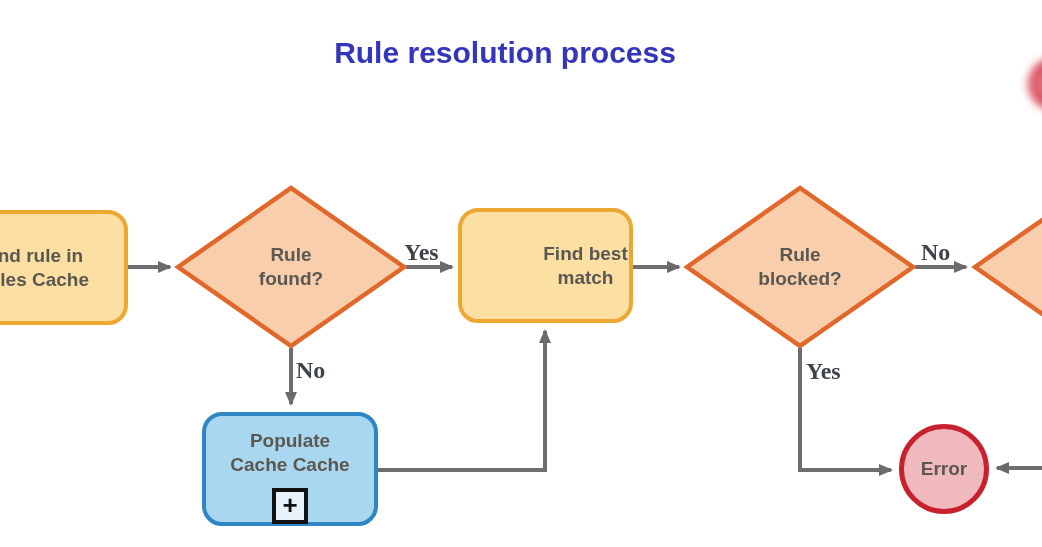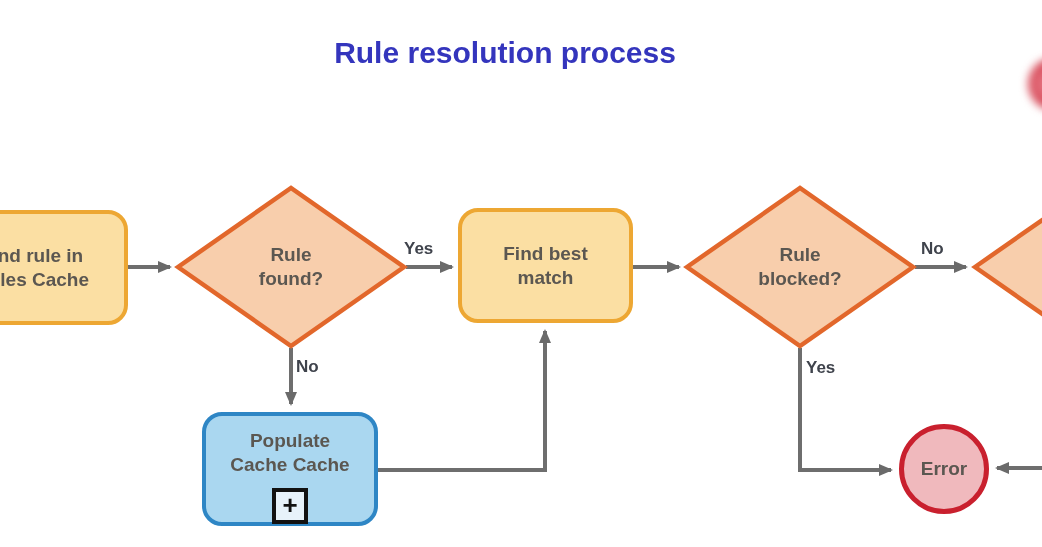--- a/index.html
+++ b/index.html
@@ -69,23 +69,24 @@
     left: 272px; top: 488px; width: 36px; height: 36px;
     border: 4px solid #121212;
     background: #E7F2FA;
     display: flex; align-items: center; justify-content: center;
     font-size: 26px; font-weight: bold; color: #121212;
     line-height: 1;
     padding-bottom: 3px;
   }
 
   .edge-label {
-    font-size: 17px;
+    font-size: 24px;
     font-weight: bold;
     color: #3F434C;
+    font-family: Liberation Serif, serif;
   }
   .lbl-yes1 { left: 404px; top: 239px; }
   .lbl-no1  { left: 296px; top: 357px; }
   .lbl-no2  { left: 921px; top: 239px; }
   .lbl-yes2 { left: 806px; top: 358px; }
 
   .connector-layer { left: 0; top: 0; pointer-events: none; }
 
   .red-blur {
     left: 1028px; top: 58px; width: 52px; height: 52px;
@@ -125,21 +126,21 @@
   <div class="abs node-label" style="left:-64px; top:210px; width:192px; height:115px;">Find rule in
 Rules Cache</div>
 
   <svg class="abs diamond-svg dm-rulefound" viewBox="0 0 234 166">
     <polygon points="4,83 117,4 230,83 117,162" fill="#F8CEAC" stroke="#E2672B" stroke-width="4.5"></polygon>
   </svg>
   <div class="abs node-label" style="left:174px; top:184px; width:234px; height:166px;">Rule
 found?</div>
 
   <div class="abs proc-box box-findbest"></div>
-  <div class="abs node-label" style="left:458px; top:208px; width:175px; height:115px;">Find best
+  <div class="abs node-label" style="left:458px; top:208px; width:175px; height:115px;padding-left:40px;">Find best
 match</div>
 
   <svg class="abs diamond-svg dm-ruleblocked" viewBox="0 0 234 166">
     <polygon points="4,83 117,4 230,83 117,162" fill="#F8CEAC" stroke="#E2672B" stroke-width="4.5"></polygon>
   </svg>
   <div class="abs node-label" style="left:683px; top:184px; width:234px; height:166px;">Rule
 blocked?</div>
 
   <svg class="abs diamond-svg dm-partial" viewBox="0 0 72 166">
     <polygon points="5,83 118,4 231,83 118,162" fill="#F8CEAC" stroke="#E2672B" stroke-width="4.5"></polygon>

